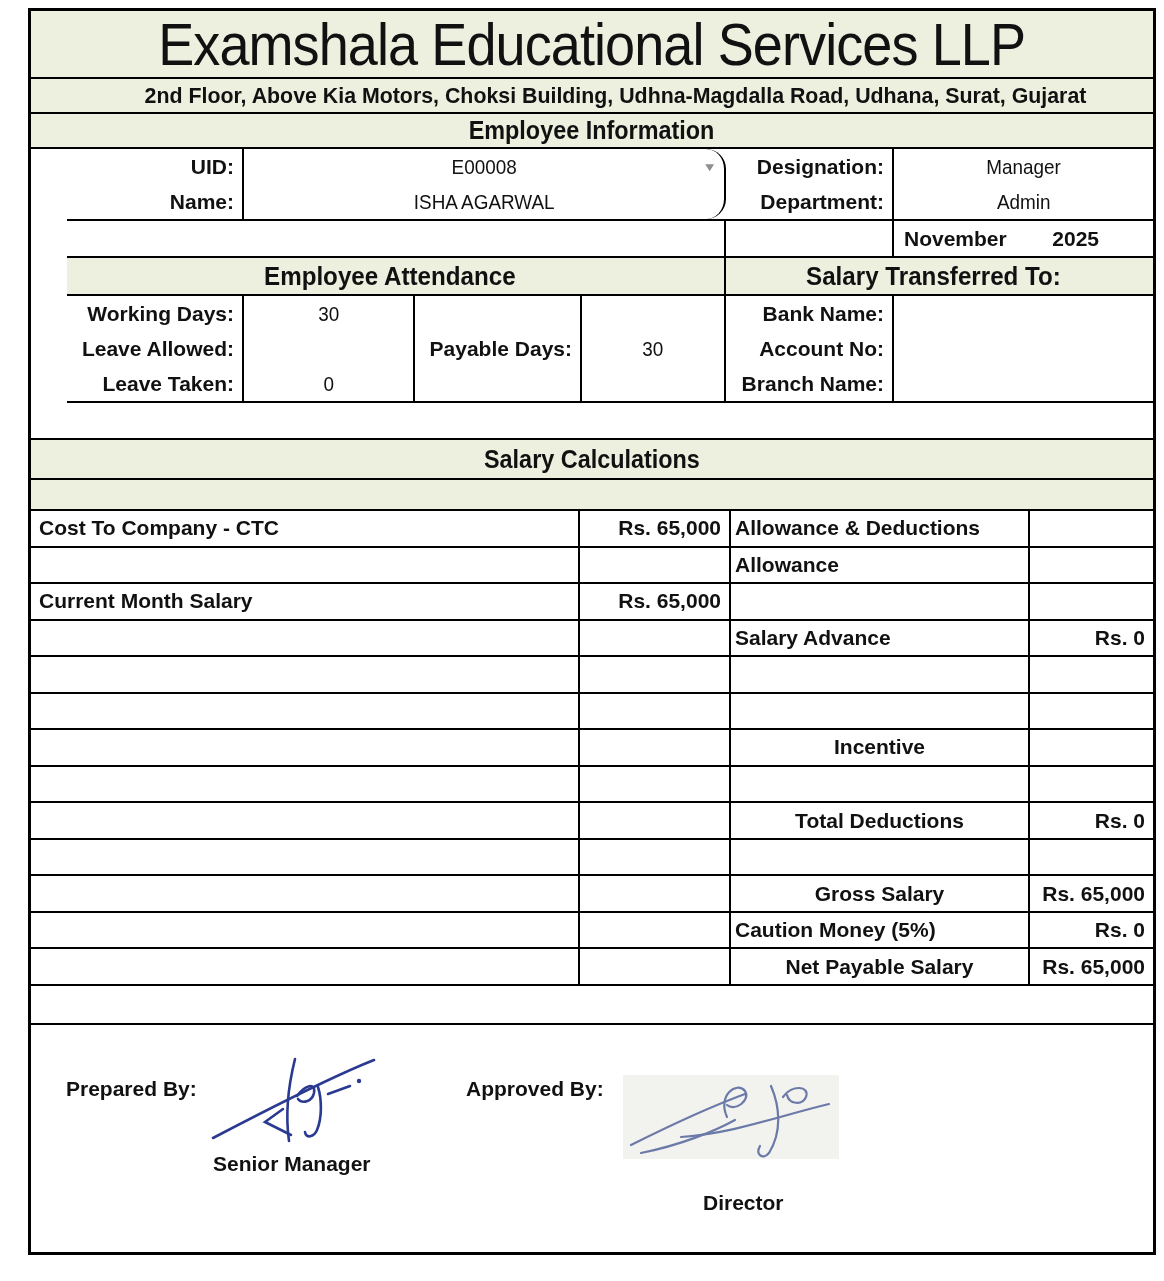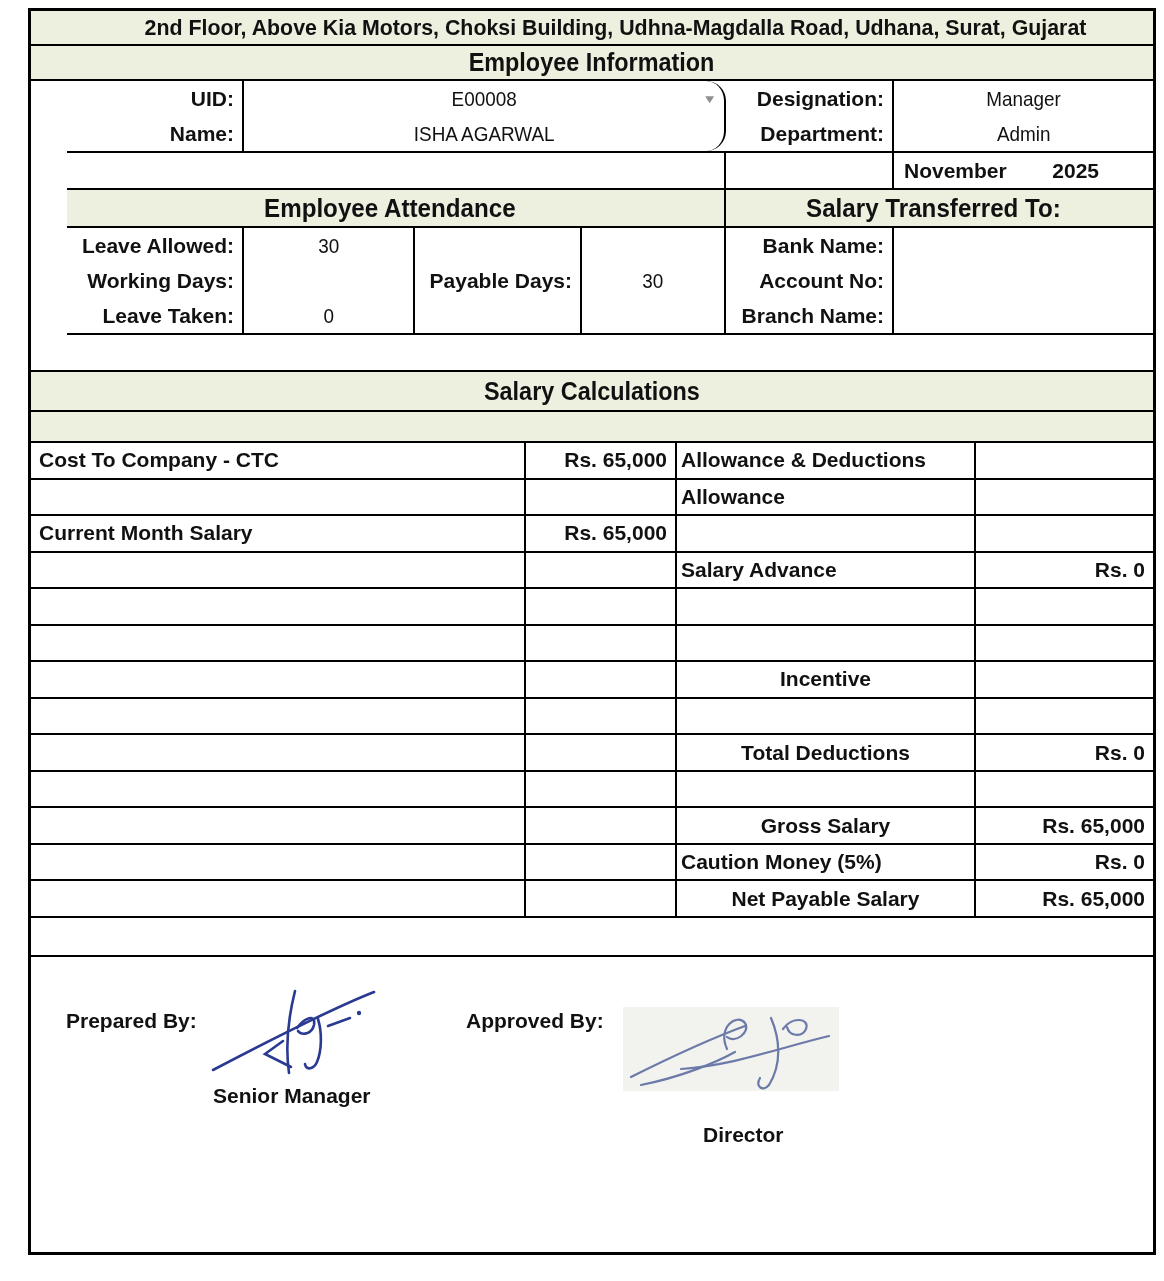--- a/index.html
+++ b/index.html
@@ -40,38 +40,41 @@
   .sect-text { font-size:26px; font-weight:bold; white-space:nowrap; }
   .att-grid { height:107px; }
   .mid { justify-content:center; }
   .blank-row { height:37px; border-bottom:2px solid #000; }
   .salhdr-row { height:40px; }
   .greenblank-row { height:31px; border-bottom:2px solid #000; }
   .sal-grid { height:475px; display:flex; flex-direction:column; border-bottom:2px solid #000; }
   .srow { flex:1; display:flex; border-bottom:2px solid #000; font-size:21px; font-weight:bold; }
   .srow:last-child { border-bottom:none; }
   .sc { border-right:2px solid #000; display:flex; align-items:center; }
-  .sc1 { width:495px; padding-left:8px; }
+  .sc1 { width:549px; padding-left:8px; }
   .sc2 { width:151px; justify-content:flex-end; padding-right:8px; }
   .sc3 { width:299px; padding-left:4px; }
   .sc3.center { justify-content:center; padding-left:0; }
   .sc4 { flex:1; border-right:none; justify-content:flex-end; padding-right:8px; }
   .blank2-row { height:39px; border-bottom:2px solid #000; }
   .sig-area { flex:1; position:relative; }
   .sig-label { position:absolute; font-weight:bold; font-size:21px; }
   .sig-title { position:absolute; font-weight:bold; font-size:21px; }
   .sig1 { position:absolute; left:178px; top:22px; }
   .sig2 { position:absolute; left:592px; top:50px; background:#f2f2ee; }
 </style>
 </head>
 <body>
 
 <div class="page">
   <div class="sheet">
 
+    <div class="band green title-band">
+      <span class="title-text narrow">Examshala Educational Services LLP</span>
+    </div>
 
     <div class="band green addr-band">
       <span class="addr-text">2nd Floor, Above Kia Motors, Choksi Building, Udhna-Magdalla Road, Udhana, Surat, Gujarat</span>
     </div>
 
     <div class="band green info-band">
       <span class="hdr-text narrow">Employee Information</span>
     </div>
 
     <div class="grid emp-grid">
@@ -115,22 +118,22 @@
       <div class="cell w659 green sect-cell">
         <span class="sect-text narrowL">Employee Attendance</span>
       </div>
       <div class="cell last green sect-cell">
         <span class="sect-text narrowL">Salary Transferred To:</span>
       </div>
     </div>
 
     <div class="grid att-grid">
       <div class="cell w177">
+        <div class="line lab">Working Days:</div>
         <div class="line lab">Leave Allowed:</div>
-        <div class="line lab">Working Days:</div>
         <div class="line lab">Leave Taken:</div>
       </div>
       <div class="cell w171">
         <div class="line val">
           <span class="narrow" style="margin:0 auto;">30</span>
         </div>
         <div class="line val">
           <span class="narrow" style="margin:0 auto;"></span>
         </div>
         <div class="line val">

